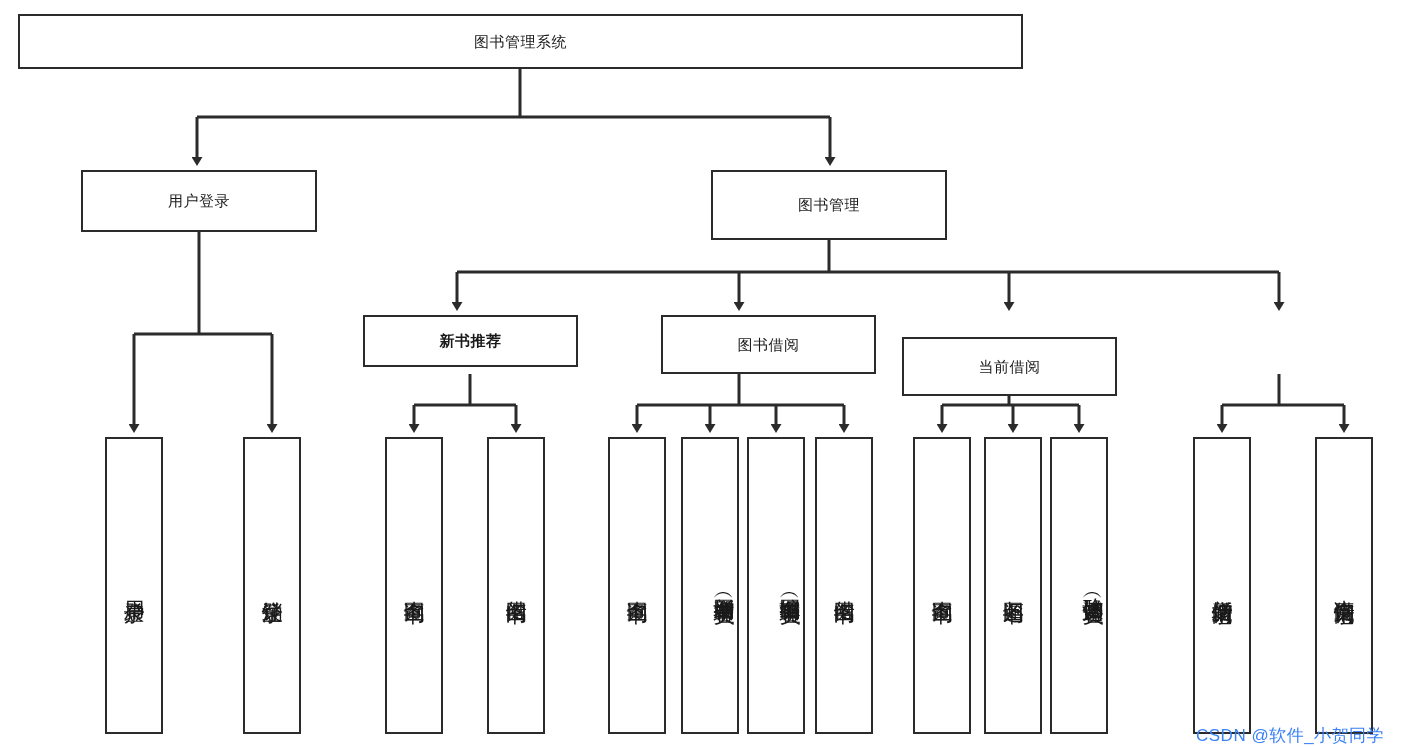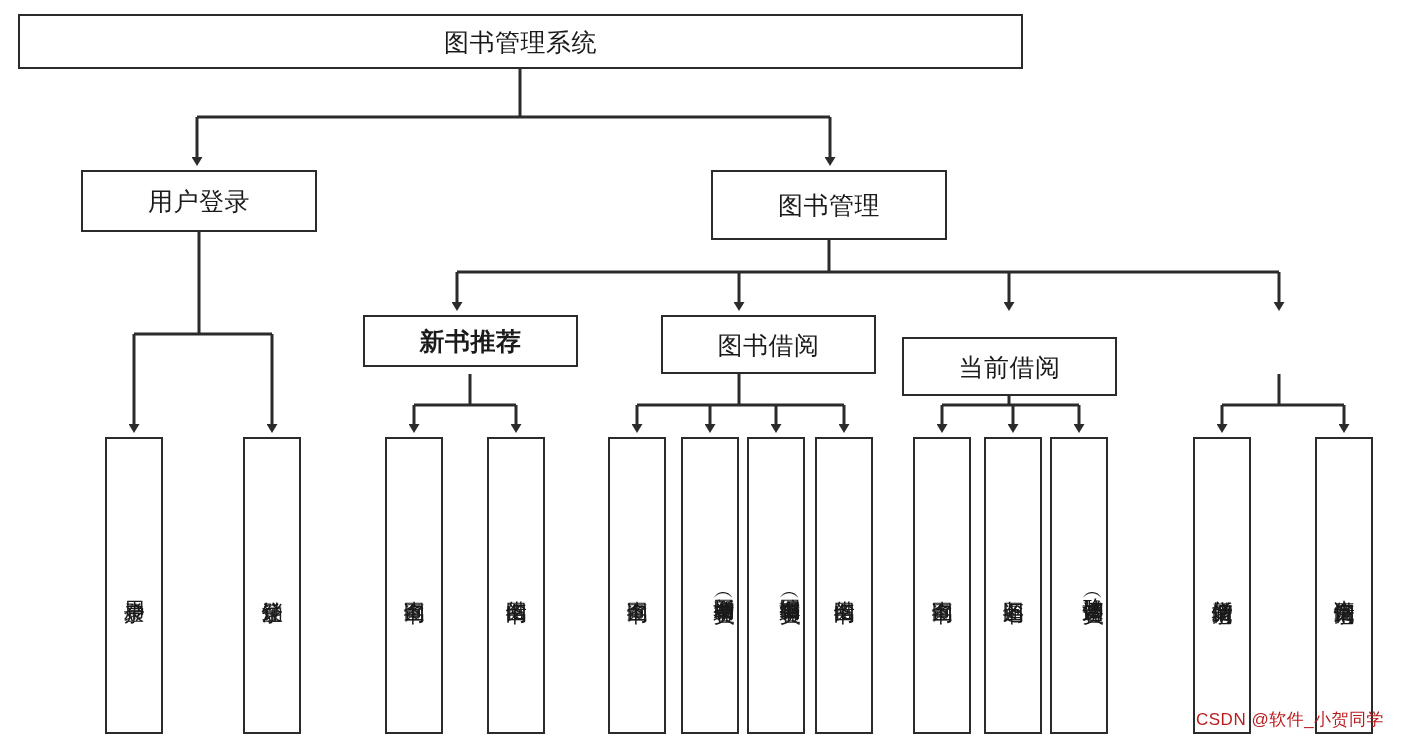--- a/index.html
+++ b/index.html
@@ -28,44 +28,44 @@
     position: absolute;
     box-sizing: border-box;
     border: 2px solid #2b2b2b;
     background: #ffffff;
     display: flex;
     align-items: center;
     justify-content: center;
     color: #1a1a1a;
   }
   .node-h {
-    font-size: 25px;
+    font-size: 15px;
     line-height: 1.2;
     letter-spacing: 0.5px;
     white-space: nowrap;
   }
   .node-v {
     writing-mode: vertical-rl;
     text-orientation: upright;
     font-size: 21px;
     line-height: 1.25;
     letter-spacing: 1px;
     padding: 4px 0;
     align-items: flex-start;
     justify-content: center;
   }
   .node-v.mid {
     align-items: center;
   }
   .watermark {
     position: absolute;
     left: 1196px;
-    top: 708px;
+    top: 724px;
     font-size: 17px;
-    color: #b91c1c;
+    color: #3b82f6;
     white-space: nowrap;
     letter-spacing: 0.5px;
   }
 </style>
 </head>
 <body>
 
 <div id="canvas">
 
   <svg id="edges" viewBox="0 0 1405 747" xmlns="http://www.w3.org/2000/svg">

